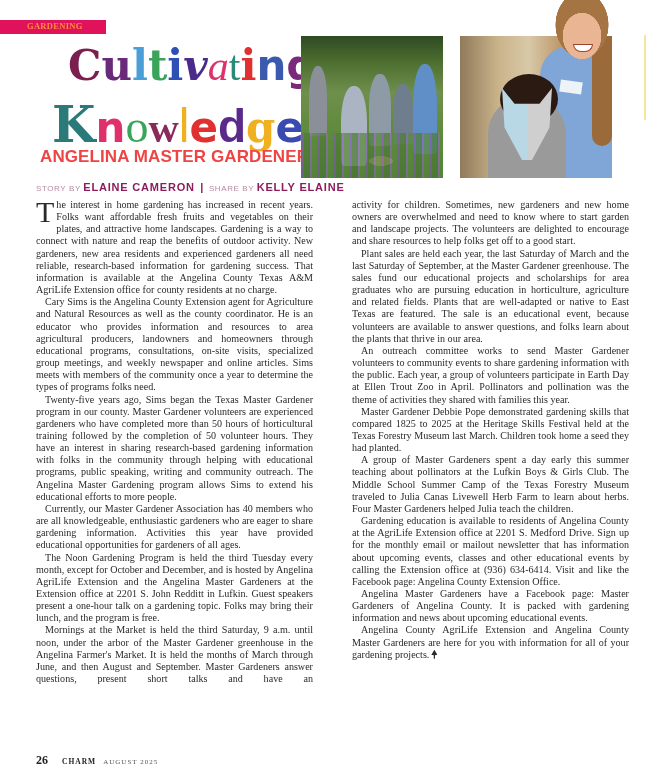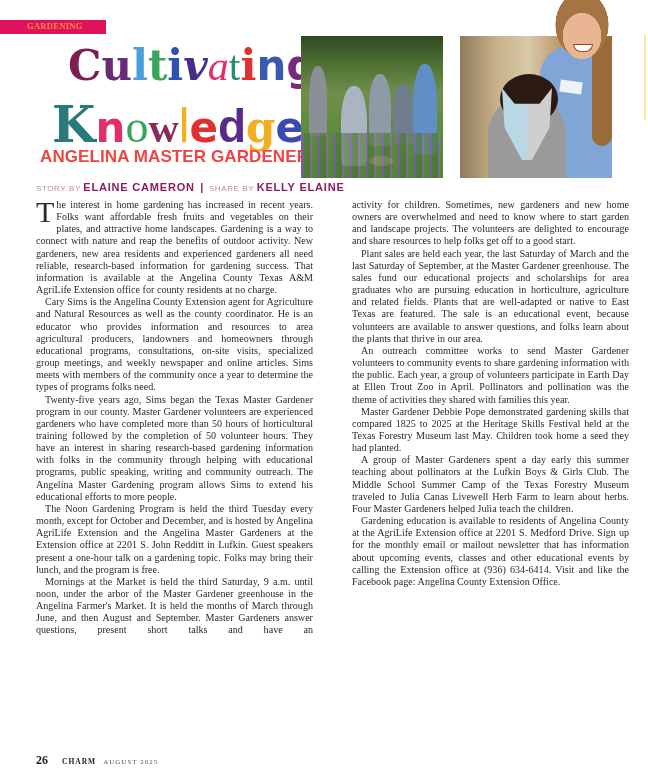--- a/index.html
+++ b/index.html
@@ -102,30 +102,33 @@
 </div>
 <div class="woman-head"></div>
 <div class="woman-smile"></div>
 
 <div class="edge-stripe"></div>
 
 <div class="col col-left">
   <p class="first"><span class="dropcap">T</span><span>he interest in home gardening has increased in recent years. Folks want affordable fresh fruits and vegetables on their plates, and attractive home landscapes. Gardening is a way to connect with nature and reap the benefits of outdoor activity. New gardeners, new area residents and experienced gardeners all need reliable, research-based information for gardening success. That information is available at the Angelina County Texas A&amp;M AgriLife Extension office for county residents at no charge.</span></p>
   <p>Cary Sims is the Angelina County Extension agent for Agriculture and Natural Resources as well as the county coordinator. He is an educator who provides information and resources to area agricultural producers, landowners and homeowners through educational programs, consultations, on-site visits, specialized group meetings, and weekly newspaper and online articles. Sims meets with members of the community once a year to determine the types of programs folks need.</p>
   <p>Twenty-five years ago, Sims began the Texas Master Gardener program in our county. Master Gardener volunteers are experienced gardeners who have completed more than 50 hours of horticultural training followed by the completion of 50 volunteer hours. They have an interest in sharing research-based gardening information with folks in the community through helping with educational programs, public speaking, writing and community outreach. The Angelina Master Gardening program allows Sims to extend his educational efforts to more people.</p>
+  <p>Currently, our Master Gardener Association has 40 members who are all knowledgeable, enthusiastic gardeners who are eager to share gardening information. Activities this year have provided educational opportunities for gardeners of all ages.</p>
   <p>The Noon Gardening Program is held the third Tuesday every month, except for October and December, and is hosted by Angelina AgriLife Extension and the Angelina Master Gardeners at the Extension office at 2201 S. John Redditt in Lufkin. Guest speakers present a one-hour talk on a gardening topic. Folks may bring their lunch, and the program is free.</p>
   <p style="text-align-last: justify;">Mornings at the Market is held the third Saturday, 9 a.m. until noon, under the arbor of the Master Gardener greenhouse in the Angelina Farmer's Market. It is held the months of March through June, and then August and September. Master Gardeners answer questions, present short talks and have an</p>
 </div>
 
 <div class="col col-right">
   <p class="flush">activity for children. Sometimes, new gardeners and new home owners are overwhelmed and need to know where to start garden and landscape projects. The volunteers are delighted to encourage and share resources to help folks get off to a good start.</p>
   <p>Plant sales are held each year, the last Saturday of March and the last Saturday of September, at the Master Gardener greenhouse. The sales fund our educational projects and scholarships for area graduates who are pursuing education in horticulture, agriculture and related fields. Plants that are well-adapted or native to East Texas are featured. The sale is an educational event, because volunteers are available to answer questions, and folks learn about the plants that thrive in our area.</p>
   <p>An outreach committee works to send Master Gardener volunteers to community events to share gardening information with the public. Each year, a group of volunteers participate in Earth Day at Ellen Trout Zoo in April. Pollinators and pollination was the theme of activities they shared with families this year.</p>
-  <p>Master Gardener Debbie Pope demonstrated gardening skills that compared 1825 to 2025 at the Heritage Skills Festival held at the Texas Forestry Museum last May. Children took home a seed they had planted.</p>
+  <p>Master Gardener Debbie Pope demonstrated gardening skills that compared 1825 to 2025 at the Heritage Skills Festival held at the Texas Forestry Museum last March. Children took home a seed they had planted.</p>
   <p>A group of Master Gardeners spent a day early this summer teaching about pollinators at the Lufkin Boys &amp; Girls Club. The Middle School Summer Camp of the Texas Forestry Museum traveled to Julia Canas Livewell Herb Farm to learn about herbs. Four Master Gardeners helped Julia teach the children.</p>
   <p>Gardening education is available to residents of Angelina County at the AgriLife Extension office at 2201 S. Medford Drive. Sign up for the monthly email or mailout newsletter that has information about upcoming events, classes and other educational events by calling the Extension office at (936) 634-6414. Visit and like the Facebook page: Angelina County Extension Office.</p>
+  <p>Angelina Master Gardeners have a Facebook page: Master Gardeners of Angelina County. It is packed with gardening information and news about upcoming educational events.</p>
+  <p><span>Angelina County AgriLife Extension and Angelina County Master Gardeners are here for you with information for all of your gardening projects.</span><span class="end-mark"></span></p>
 </div>
 
 <div class="folio">
   <span class="pg">26</span>
   <span class="mag">CHARM</span>
   <span class="issue">AUGUST 2025</span>
 </div>
 
 </body></html>

